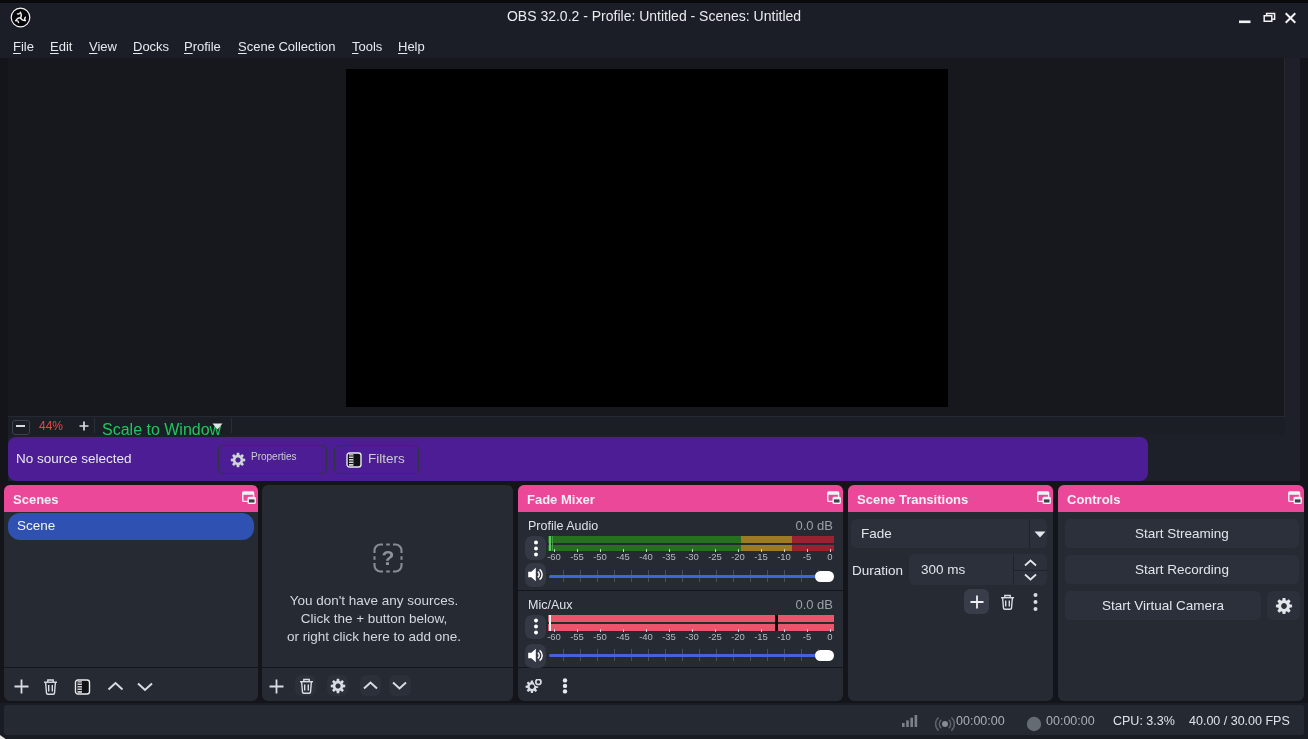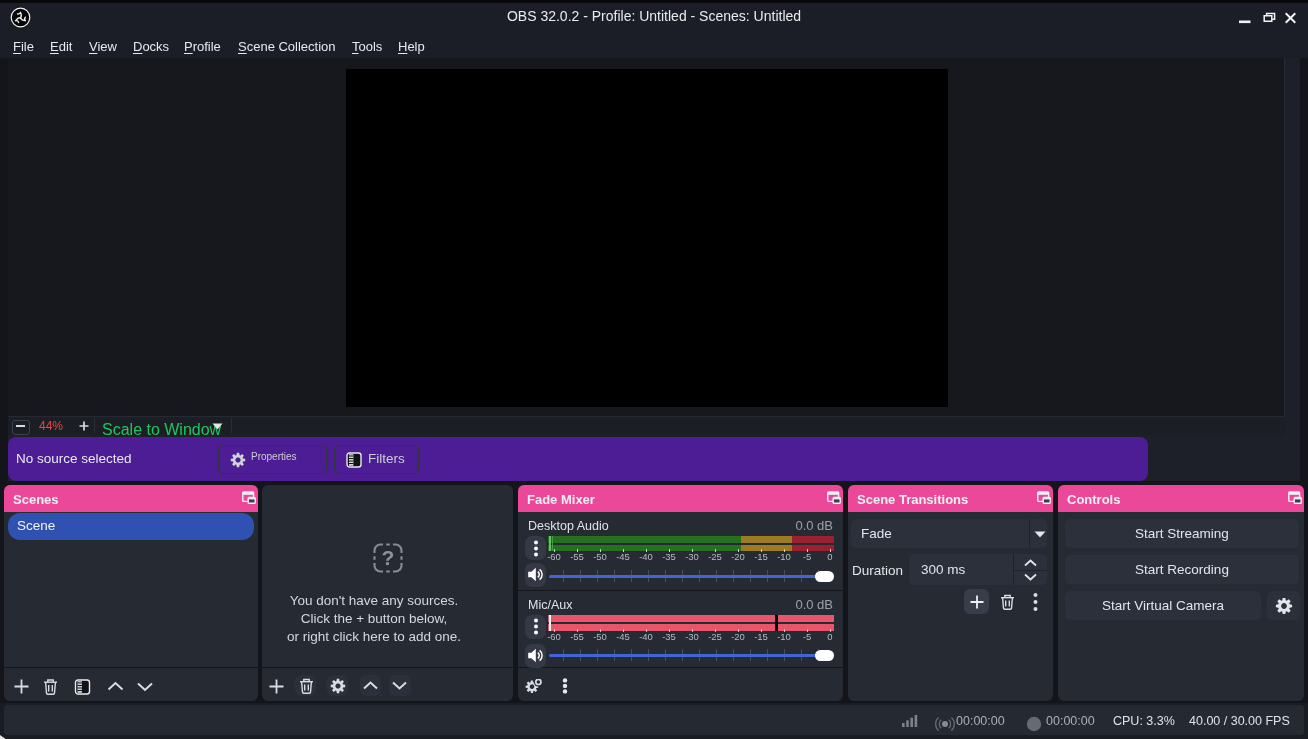--- a/index.html
+++ b/index.html
@@ -214,21 +214,21 @@
           <rect x="0.8" y="2" width="10.8" height="9.4" rx="0.8"></rect>
           <rect x="6.2" y="7.4" width="7" height="5.8" rx="0.8" fill="#3B404B"></rect>
         </g>
         <rect x="0.8" y="2" width="10.8" height="2.8" fill="#F0F1F4"></rect>
         <rect x="6.2" y="7.4" width="7" height="2" fill="#F0F1F4"></rect>
       </svg>
   </div>
   <div class="sep" style="left:0;top:105px;width:325px;height:1px;background:#15161C;"></div>
   <div class="sep" style="left:0;top:182px;width:325px;height:1px;background:#15161C;"></div>
 
-  <div class="mxlabel" style="top:34px;">Desktop Audio</div>
+  <div class="mxlabel" style="top:34px;">Profile Audio</div>
   <div class="mxdb" style="top:33px;">0.0 dB</div>
   <div class="mxbtn" style="top:51px;">
     <svg style="position:absolute;left:6.5px;top:3.5px" width="8" height="17" viewBox="0 0 8 17">
         <g fill="#FFFFFF">
           <circle cx="4" cy="2.6" r="2"></circle>
           <circle cx="4" cy="8.5" r="2"></circle>
           <circle cx="4" cy="14.4" r="2"></circle>
         </g>
       </svg>
   </div>

